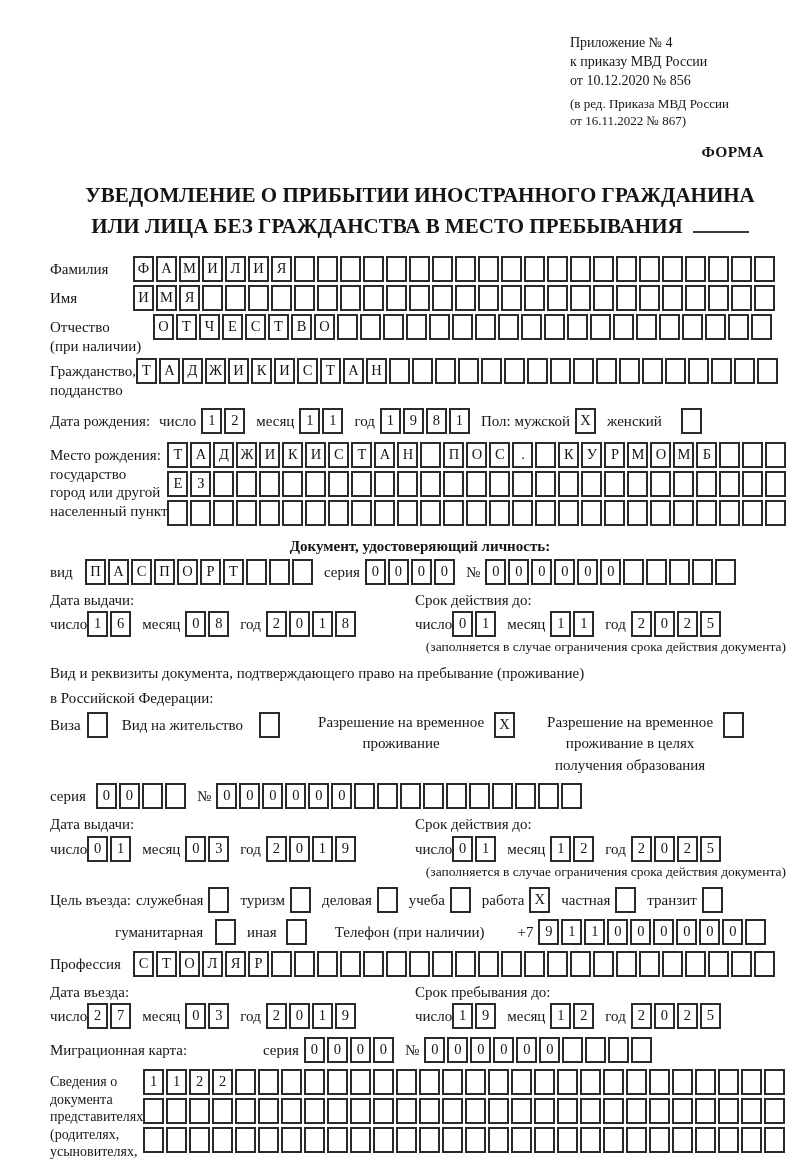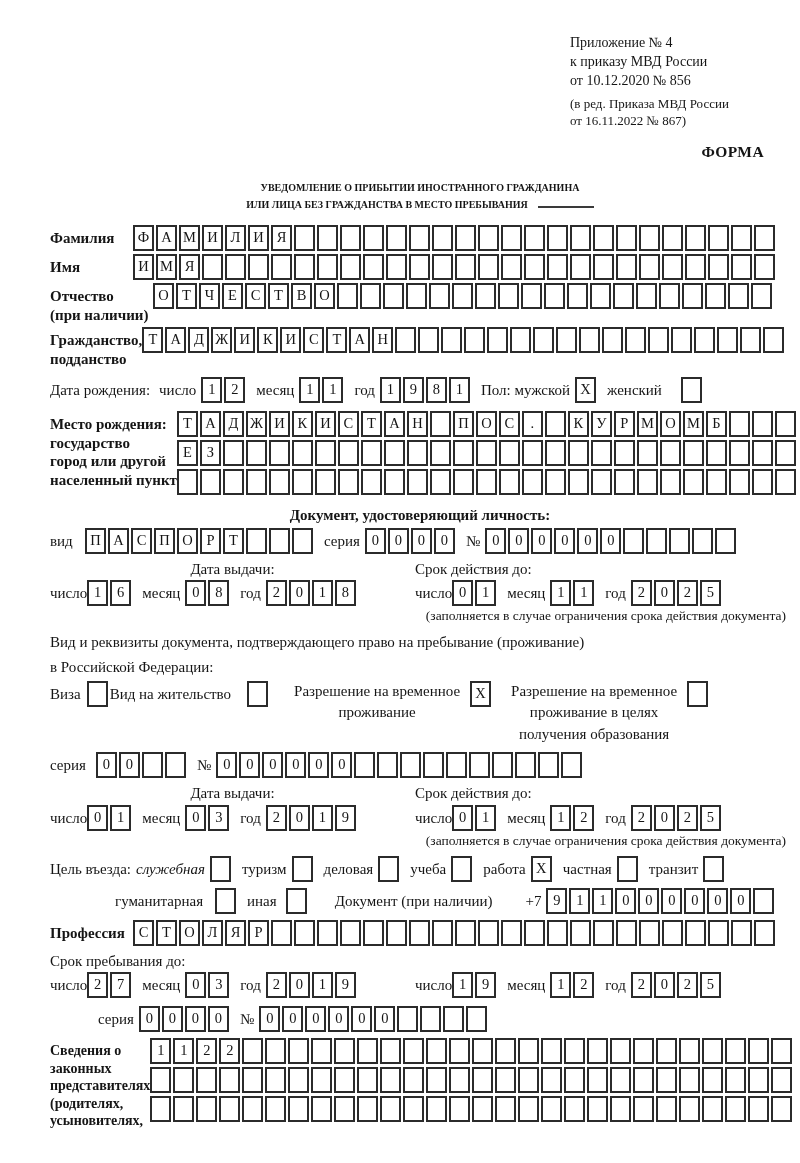--- a/index.html
+++ b/index.html
@@ -7,49 +7,49 @@
   .page {
     width:800px; min-height:1163px; background:#fff;
     padding:34px 10px 8px 50px;
     font-family:"Liberation Serif","DejaVu Serif",serif;
     color:#151515; font-size:15px; line-height:1.25;
     overflow:hidden;
   }
   .appendix { margin-left:520px; font-size:14px; line-height:1.35; }
   .revision { margin-left:520px; font-size:13px; line-height:1.3; margin-top:5px; }
   .forma { text-align:right; padding-right:26px; font-weight:bold; font-size:15.5px; margin-top:13px; letter-spacing:.4px; }
-  .title { text-align:center; font-weight:bold; font-size:10px; margin-top:18px; line-height:1.5; }
+  .title { text-align:center; font-weight:bold; font-size:21px; margin-top:18px; line-height:1.5; }
   .uline { display:inline-block; width:56px; border-bottom:2px solid #3a3a3a; height:13px; margin-left:10px; }
   .sec { font-weight:bold; font-size:14.5px; margin-top:22px; white-space:nowrap; }
 
   .frow { display:flex; align-items:flex-start; margin-top:3px; }
-  .flabel { flex:0 0 83px; padding-top:4px;font-weight:bold; }
+  .flabel { flex:0 0 83px; padding-top:4px; }
   .flabel.w103 { flex:0 0 103px; }
   .flabel div { white-space:nowrap; }
   .cells { display:inline-flex; flex:none; }
   .cellrows .cells { display:flex; margin-bottom:3px; }
   .box {
     width:21px; height:26px; border:2px solid #2b2b2b; margin-right:2px;
     text-align:center; font-size:14.5px; line-height:21px; flex:none; background:#fff;
   }
   .cb { margin-left:6px; display:inline-block; vertical-align:middle; }
 
   .inlbl { padding-top:4px; white-space:nowrap; } .gap10 { margin-left:10px; } .gap14 { margin-left:14px; }
   .dl { padding-top:4px; margin:0 5px 0 9px; white-space:nowrap; }
 
   .dhdr { display:flex; margin-top:6px; }
-  .dhdr .h1 { width:365px; text-align:center; }
+  .dhdr .h1 { width:365px; }
   .dhdr .h2 { width:320px; text-align:left; }
   .drow { display:flex; align-items:flex-start; margin-top:2px; }
   .dgrp { display:flex; align-items:flex-start; }
   .dgrp-l { width:365px; }
   .note-r { text-align:right; padding-right:4px; font-size:13.5px; margin-top:2px; }
 
   .plain { margin-top:8px; }
-  .permits { display:flex; align-items:flex-start; margin-top:4px; }
+  .permits { display:flex; align-items:flex-start; margin-top:4px;gap:12px; }
   .p-item { display:flex; align-items:flex-start; }
   .p-lbl { padding-top:4px; white-space:nowrap; }
   .p-ml { text-align:center; line-height:1.45; }
   .mt6 { margin-top:6px; } .mt8 { margin-top:8px; }
 </style>
 </head>
 <body>
 
 <div class="page">
 
@@ -518,42 +518,42 @@
           <span class="box">0</span>
           <span class="box">2</span>
           <span class="box">5</span>
         </span>
     </div>
   </div>
   <div class="note-r">(заполняется в случае ограничения срока действия документа)</div>
 
   <div class="frow mt6">
     <span class="inlbl">Цель въезда:</span>
-    <span class="dl" style="margin-left:5px;font-style:italic;">служебная</span>
+    <span class="dl" style="margin-left:5px;">служебная</span>
     <span class="box cb" style="margin-left:0;"></span>
     <span class="dl">туризм</span>
     <span class="box cb" style="margin-left:0;"></span>
     <span class="dl">деловая</span>
     <span class="box cb" style="margin-left:0;"></span>
     <span class="dl">учеба</span>
     <span class="box cb" style="margin-left:0;"></span>
     <span class="dl">работа</span>
     <span class="box cb" style="margin-left:0;">X</span>
     <span class="dl">частная</span>
     <span class="box cb" style="margin-left:0;"></span>
     <span class="dl">транзит</span>
     <span class="box cb" style="margin-left:0;"></span>
   </div>
 
   <div class="frow mt6" style="margin-left:65px;">
     <span class="inlbl">гуманитарная</span>
     <span class="box cb" style="margin-left:12px;"></span>
     <span class="dl gap10">иная</span>
     <span class="box cb" style="margin-left:4px;"></span>
-    <span class="dl" style="margin-left:26px;">Документ (при наличии)</span>
+    <span class="dl" style="margin-left:26px;">Телефон (при наличии)</span>
     <span class="dl" style="margin-left:28px;">+7</span>
     <span class="cells">
         <span class="box">9</span>
         <span class="box">1</span>
         <span class="box">1</span>
         <span class="box">0</span>
         <span class="box">0</span>
         <span class="box">0</span>
         <span class="box">0</span>
         <span class="box">0</span>
@@ -590,20 +590,21 @@
         <span class="box"></span>
         <span class="box"></span>
         <span class="box"></span>
         <span class="box"></span>
         <span class="box"></span>
         <span class="box"></span>
       </div>
   </div>
 
   <div class="dhdr">
+    <div class="h1">Дата въезда:</div>
     <div class="h2">Срок пребывания до:</div>
   </div>
   <div class="drow">
     <div class="dgrp dgrp-l">
       <span class="inlbl">число</span>
       <span class="cells">
           <span class="box">2</span>
           <span class="box">7</span>
         </span>
       <span class="dl">месяц</span>
@@ -634,20 +635,21 @@
       <span class="cells">
           <span class="box">2</span>
           <span class="box">0</span>
           <span class="box">2</span>
           <span class="box">5</span>
         </span>
     </div>
   </div>
 
   <div class="frow mt8">
+    <span class="inlbl" style="width:165px;">Миграционная карта:</span>
     <span class="dl" style="margin-left:48px;">серия</span>
     <span class="cells">
         <span class="box">0</span>
         <span class="box">0</span>
         <span class="box">0</span>
         <span class="box">0</span>
       </span>
     <span class="dl">№</span>
     <span class="cells">
         <span class="box">0</span>
@@ -659,21 +661,21 @@
         <span class="box"></span>
         <span class="box"></span>
         <span class="box"></span>
         <span class="box"></span>
       </span>
   </div>
 
   <div class="frow mt6">
     <div class="flabel" style="font-size:14px;">
       <div>Сведения о</div>
-      <div>законных</div>
+      <div>документа</div>
       <div>представителях</div>
       <div>(родителях,</div>
       <div>усыновителях,</div>
 
     </div>
     <div class="cellrows">
       <div class="cells">
           <span class="box">1</span>
           <span class="box">1</span>
           <span class="box">2</span>

